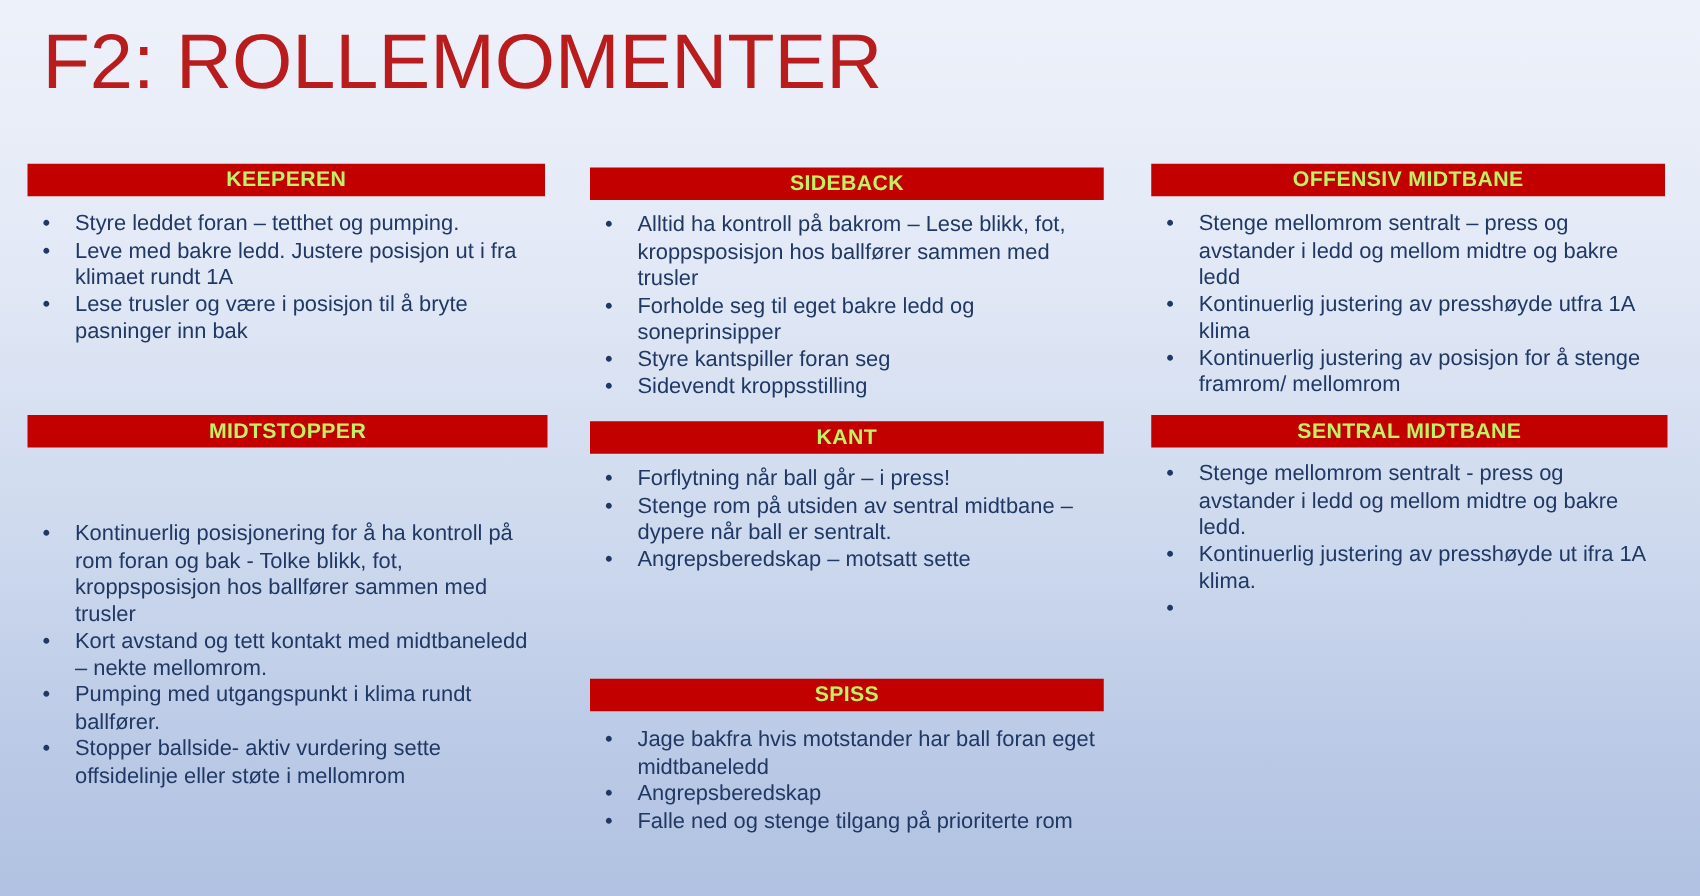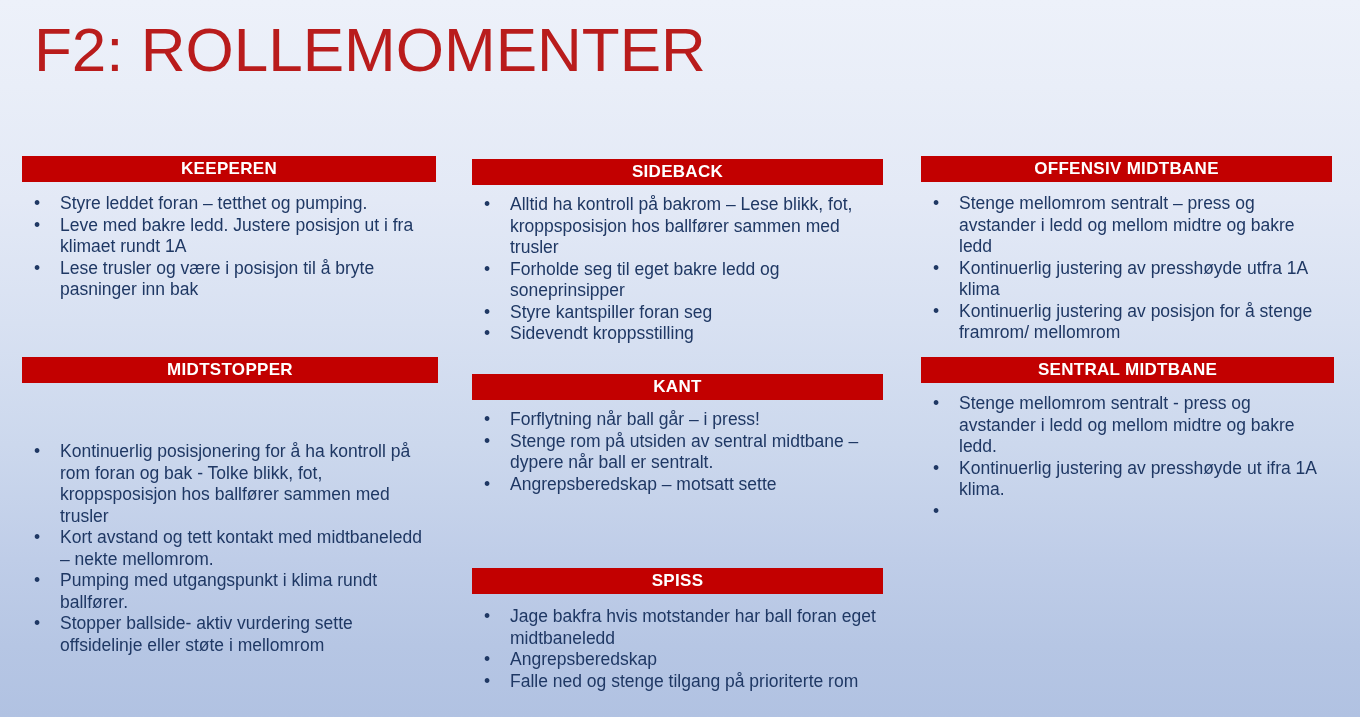--- a/index.html
+++ b/index.html
@@ -53,30 +53,29 @@
 
   
   .section {
     position: absolute;
     left: 0;
     width: 100%;
   }
 
   .section-header {
     background: #c20000;
-    color: #ffffff;
+    color: #bef264;
     font-size: 17px;
     font-weight: bold;
     line-height: 26px;
     height: 26px;
     text-align: center;
     letter-spacing: 0.3px;
     white-space: nowrap;
     overflow: hidden;
-    margin-top: 25px;
   }
 
   .bullets {
     margin: 0;
     padding: 0;
     list-style: none;
   }
 
   .bullet {
     position: relative;
@@ -100,21 +99,21 @@
   
   .sec-keeperen        { top: 131px; }
   .sec-keeperen .bullets     { margin-top: 11px; }
 
   .sec-midtstopper     { top: 332px; }
   .sec-midtstopper .bullets  { margin-top: 58px; }
 
   .sec-sideback        { top: 134px; }
   .sec-sideback .bullets     { margin-top: 9px; }
 
-  .sec-kant            { top: 349px; }
+  .sec-kant            { top: 337px; }
   .sec-kant .bullets         { margin-top: 9px; }
 
   .sec-spiss           { top: 543px; }
   .sec-spiss .bullets        { margin-top: 12px; }
 
   .sec-offensiv        { top: 131px; }
   .sec-offensiv .bullets     { margin-top: 11px; }
 
   .sec-sentral         { top: 332px; }
   .sec-sentral .bullets      { margin-top: 10px; }

